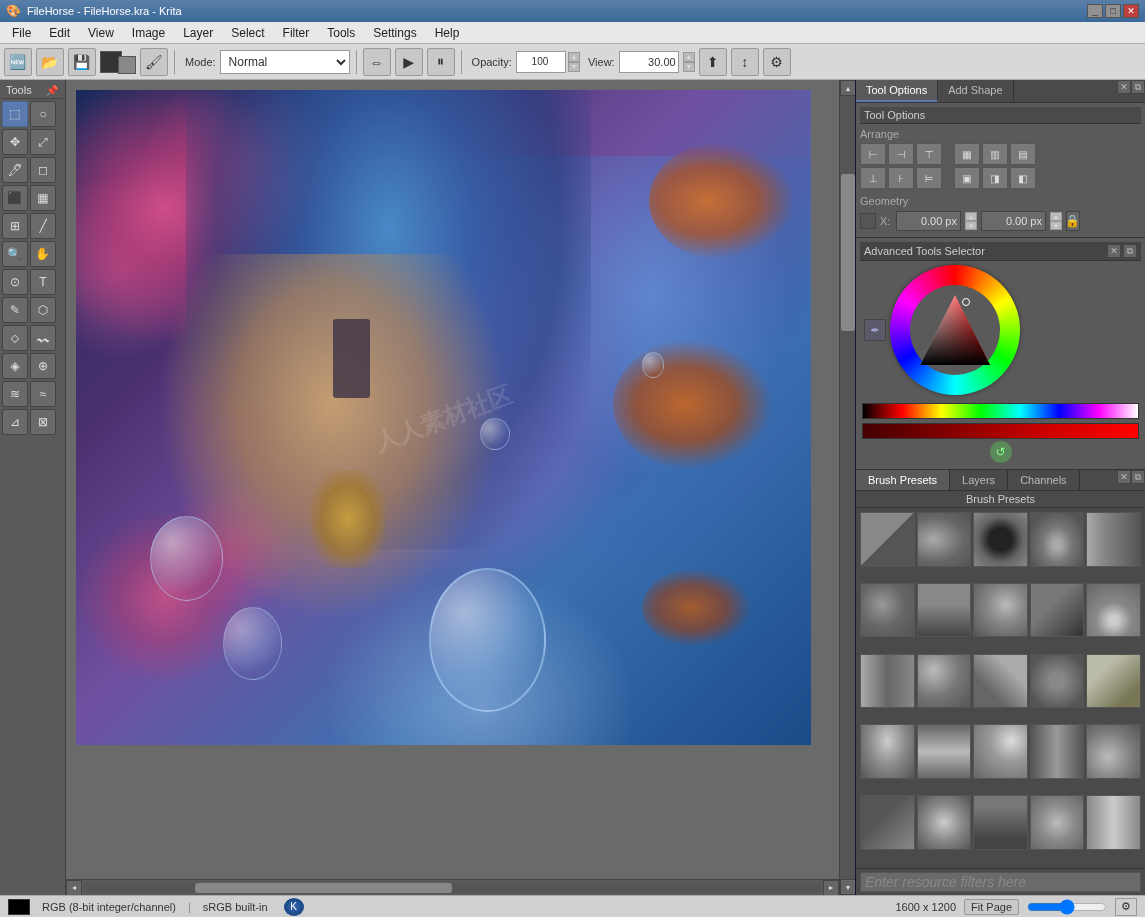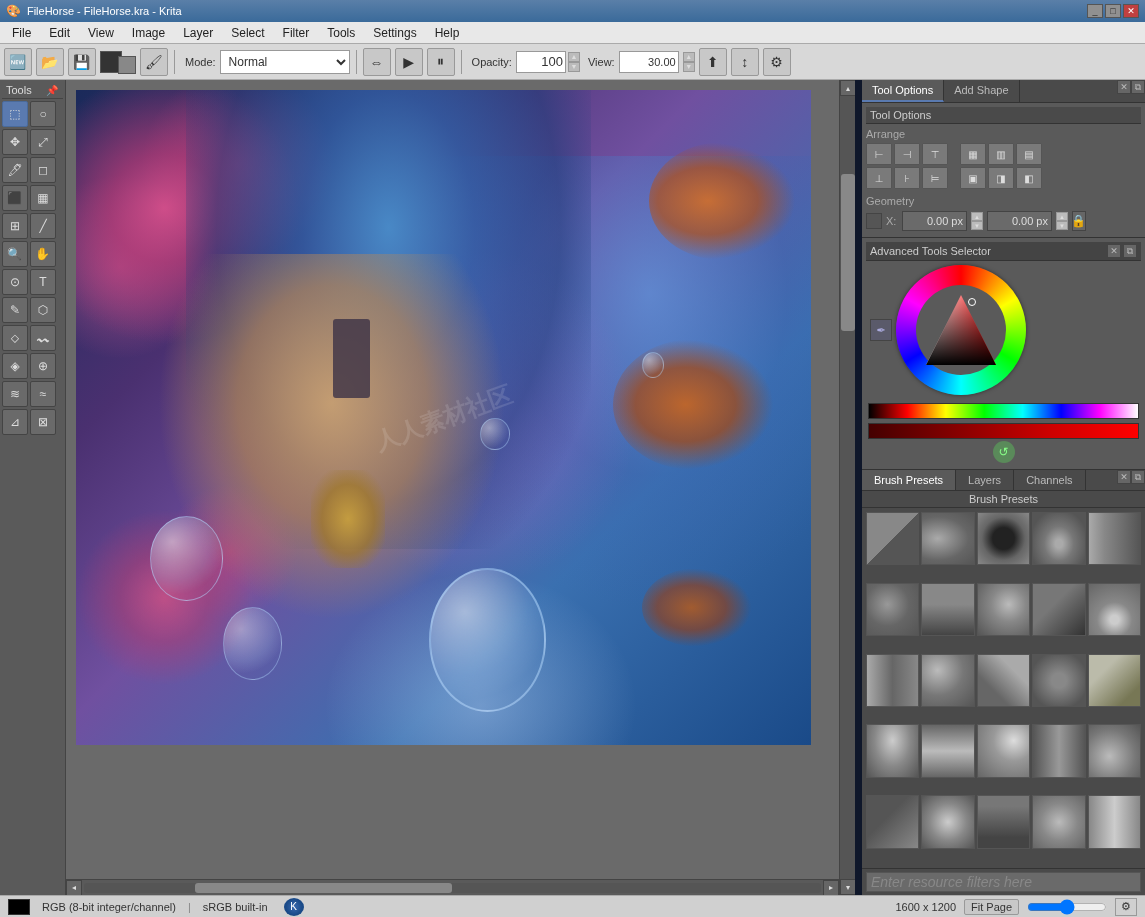--- a/index.html
+++ b/index.html
@@ -80,21 +80,21 @@
       font-size: 12px;
       padding: 0 4px;
       width: 130px;
     }
     .opacity-label { color: #333; font-size: 11px; margin-left: 4px; }
     .opacity-slider-wrap {
       display: flex; align-items: center; gap: 2px;
     }
     .opacity-input {
       width: 50px; height: 22px; border: 1px solid #999; background: white;
-      color: #333; text-align: right; padding-right: 2px; font-size: 13px;
+      color: #333; text-align: center; padding-right: 2px; font-size: 10px;
     }
     .size-label { color: #333; font-size: 11px; margin-left: 4px; }
     .size-input {
       width: 60px; height: 22px; border: 1px solid #999; background: white;
       color: #333; text-align: right; padding-right: 2px; font-size: 11px;
     }
 
     
     #main-layout {
       display: flex;
@@ -166,21 +166,21 @@
       width: 100%;
       height: 100%;
       background: linear-gradient(135deg, #2a3a6a 0%, #6a4a8a 30%, #8a6ab0 50%, #4a8ac8 70%, #2a6aaa 100%);
       position: relative;
     }
 
     
     #right-panel {
       width: 290px;
       background: #5a5a5a;
-      border-left: 7px solid #0f172a;
+      border-left: 1px solid #0f172a;
       display: flex;
       flex-direction: column;
     }
 
     
     .panel-tabs {
       display: flex;
       background: #4a4a4a;
       border-bottom: 1px solid #333;
     }

